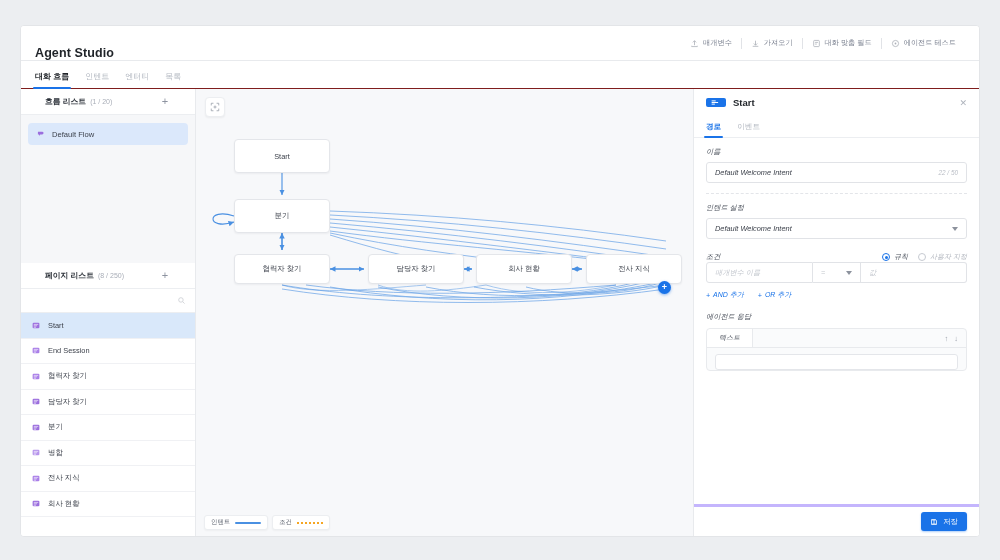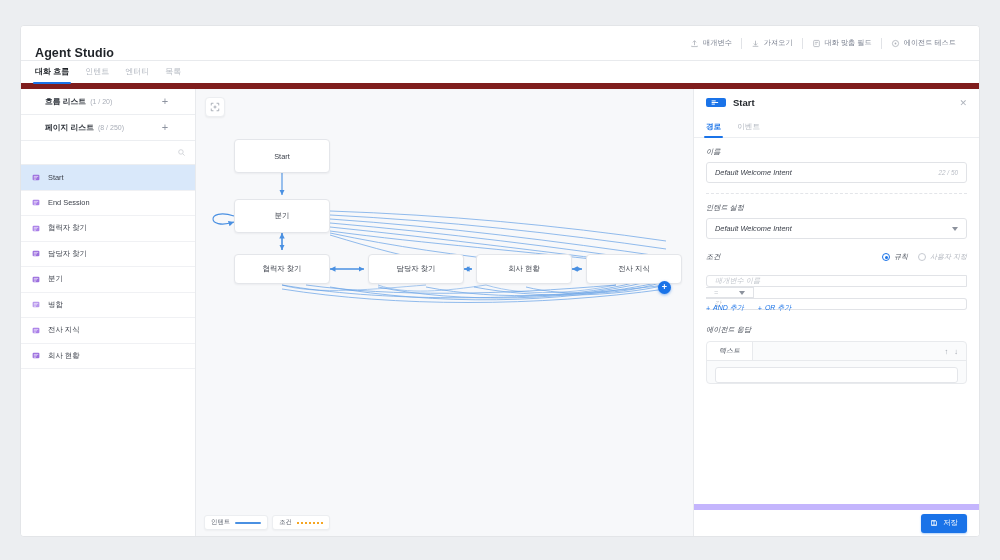--- a/index.html
+++ b/index.html
@@ -37,21 +37,21 @@
   .tb-item {
     display: flex; align-items: center; gap: 4px;
     font-size: 7.2px; color: #7b8190;
     padding: 0 9px; height: 14px; white-space: nowrap;
   }
   .tb-sep { width: 1px; height: 11px; background: #e1e3e7; }
   .tb-ico { width: 9px; height: 9px; display:block; flex:0 0 9px; opacity: .72; }
   
   .tabbar {
     height: 28px; flex: 0 0 28px;
-    border-bottom: 6px solid #7f1d1d;
+    border-bottom: 1px solid #7f1d1d;
     display: flex; align-items: flex-end;
     padding: 0 14px; gap: 16px; background:#fff;
   }
   .tab {
     font-size: 8px; color: #b4b9c2; padding-bottom: 6px;
     position: relative; white-space: nowrap;
   }
   .tab.active { color: #1f2328; font-weight: bold; }
   .tab.active::after {
     content:""; position: absolute; left: -2px; right: -2px; bottom: -1px;
@@ -191,21 +191,21 @@
   .radio .dot {
     width: 8px; height: 8px; border-radius: 50%;
     border: 1.5px solid #c6cad1; display:block; position: relative;
   }
   .radio.on .dot { border-color: #1a73e8; }
   .radio.on .dot::after {
     content:""; position:absolute; left:1.5px; top:1.5px;
     width: 3px; height: 3px; border-radius: 50%; background: #1a73e8;
   }
   .radio.off { color: #b0b5bd; }
-  .cond-row { display: flex; height: 21px; margin-top: 13px; flex-direction: column; }
+  .cond-row { display: flex; height: 21px; margin-top: 0; }
   .cond-cell {
     border: 1px solid #e1e3e7; display: flex; align-items: center;
     padding: 0 8px; font-size: 7.2px; color: #c3c7ce;
   }
   .cond-name { flex: 1; border-radius: 3px 0 0 3px; }
   .cond-op { width: 48px; border-left: none; justify-content: space-between; }
   .cond-val { flex: 1; border-left: none; border-radius: 0 3px 3px 0; }
   .addlinks { display: flex; gap: 14px; margin-top: 7px; }
   .addlink { font-size: 7px; color: #1a73e8; display: flex; align-items:center; gap: 3px; }
   .resp-box {
@@ -223,21 +223,21 @@
   }
   .resp-arrows {
     margin-left: auto; display: flex; align-items: center; gap: 6px;
     padding: 0 8px; font-size: 7.5px; color: #9aa0aa;
   }
   .resp-field {
     margin: 6px 8px 0; height: 16px; background: #fff;
     border: 1px solid #e4e6ea; border-radius: 3px;
   }
   .insp-foot {
-    height: 32px; flex: 0 0 32px; border-top: 6px solid #c4b5fd;
+    height: 32px; flex: 0 0 32px; border-top: 3px solid #c4b5fd;
     display: flex; align-items: center; justify-content: flex-end;
     padding: 0 12px; background: #fff;
   }
   .save-btn {
     background: #1a73e8; color: #fff; border-radius: 3px;
     height: 19px; padding: 0 9px; display: flex; align-items: center; gap: 5px;
     font-size: 7.4px; box-shadow: 0 1px 2px rgba(26,115,232,.35);
   }
 </style>
 </head>
@@ -290,20 +290,28 @@
   <div class="body">
 
     <div class="sidebar">
 
       <div class="panel-head">
         <span class="panel-title">흐름 리스트</span>
         <span class="panel-count">(1 / 20)</span>
         <span class="panel-add">+</span>
       </div>
 
+      <div class="flow-area">
+        <div class="flow-item">
+          <svg class="pg-ico" viewBox="0 0 16 16">
+              <path d="M2.5 3h7.5a2.5 2.5 0 0 1 0 5H6.5l-2 2.5V8H2.5z" fill="#9b6ede"></path>
+            </svg>
+          <span>Default Flow</span>
+        </div>
+      </div>
 
       <div class="panel-head">
         <span class="panel-title">페이지 리스트</span>
         <span class="panel-count">(8 / 250)</span>
         <span class="panel-add">+</span>
       </div>
 
       <div class="search-row">
         <input class="search-input" placeholder="" style="">
         <svg class="tb-ico" viewBox="0 0 16 16" fill="none" stroke="#b5b9c1" stroke-width="1.4">

